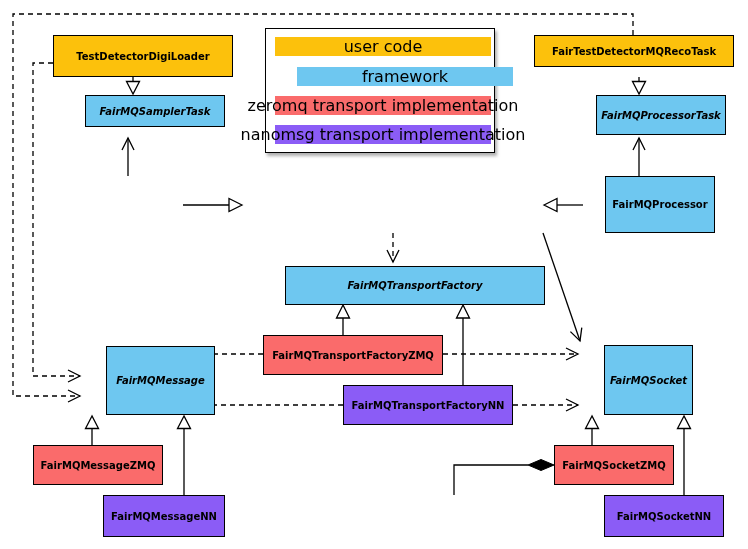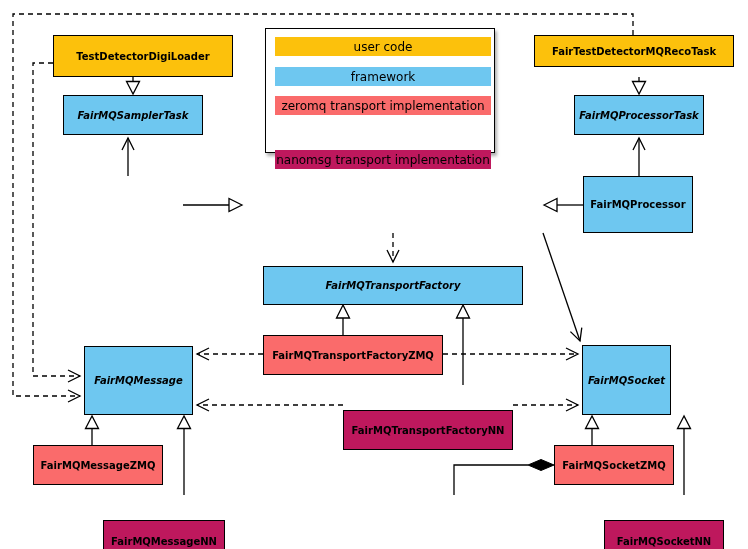--- a/index.html
+++ b/index.html
@@ -14,32 +14,32 @@
   .node{
     position:absolute;
     box-sizing:border-box;
     border:1.4px solid #000;
     display:flex;align-items:center;justify-content:center;
     font-size:10px;font-weight:bold;color:#000;
     white-space:nowrap;text-align:center;
   }
   .node.abstract{font-style:italic;}
   .cat-user{background:#fcc10c;}
-  .cat-framework{background:#6ec7f0;}
+  .cat-framework{background:#6ec7f0;margin-left:22px;}
   .cat-zeromq{background:#fa6b6b;}
-  .cat-nanomsg{background:#be185d;margin-top:25px;}
+  .cat-nanomsg{background:#8b5cf6;}
   #legend{
     position:absolute;left:265px;top:28px;width:230px;height:125px;
     background:#fff;border:1.6px solid #000;box-sizing:border-box;
     box-shadow:2px 3px 3px rgba(110,110,110,.55);
   }
   .legend-bar{
     position:absolute;left:9px;width:216px;height:19px;
     display:flex;align-items:center;justify-content:center;
-    font-size:12px;color:#000;white-space:nowrap;
+    font-size:16px;color:#000;white-space:nowrap;
   }
   .lb-0{top:8px;}  .lb-1{top:38px;} .lb-2{top:67px;} .lb-3{top:96px;}
   svg .solid{stroke:#000;stroke-width:1.3;fill:none;}
   svg .dashed{stroke:#000;stroke-width:1.3;fill:none;stroke-dasharray:5,4;}
   svg .tri{fill:#fff;stroke:#000;stroke-width:1.3;}
   svg .diamond{fill:#000;stroke:#000;}
 </style>
 </head>
 <body>
 
@@ -130,21 +130,21 @@
 
   <div id="legend">
     <div class="legend-bar lb-0 cat-user">user code</div>
     <div class="legend-bar lb-1 cat-framework">framework</div>
     <div class="legend-bar lb-2 cat-zeromq">zeromq transport implementation</div>
     <div class="legend-bar lb-3 cat-nanomsg">nanomsg transport implementation</div>
   </div>
 
   <div class="node cat-user" style="left:53px;top:35px;width:180px;height:42px">TestDetectorDigiLoader</div>
   <div class="node cat-user" style="left:534px;top:35px;width:200px;height:32px">FairTestDetectorMQRecoTask</div>
-  <div class="node cat-framework abstract" style="left:63px;top:95px;width:140px;height:40px">FairMQSamplerTask</div>
+  <div class="node cat-framework abstract" style="left:63px;top:95px;width:140px;height:32px">FairMQSamplerTask</div>
   <div class="node cat-framework abstract" style="left:574px;top:95px;width:130px;height:40px">FairMQProcessorTask</div>
   <div class="node cat-framework" style="left:583px;top:176px;width:110px;height:57px">FairMQProcessor</div>
   <div class="node cat-framework abstract" style="left:263px;top:266px;width:260px;height:39px">FairMQTransportFactory</div>
   <div class="node cat-zeromq" style="left:263px;top:335px;width:180px;height:40px">FairMQTransportFactoryZMQ</div>
   <div class="node cat-nanomsg" style="left:343px;top:385px;width:170px;height:40px">FairMQTransportFactoryNN</div>
   <div class="node cat-framework abstract" style="left:84px;top:346px;width:109px;height:69px">FairMQMessage</div>
   <div class="node cat-framework abstract" style="left:582px;top:345px;width:89px;height:70px">FairMQSocket</div>
   <div class="node cat-zeromq" style="left:33px;top:445px;width:130px;height:40px">FairMQMessageZMQ</div>
   <div class="node cat-nanomsg" style="left:103px;top:495px;width:122px;height:42px">FairMQMessageNN</div>
   <div class="node cat-zeromq" style="left:554px;top:445px;width:120px;height:40px">FairMQSocketZMQ</div>

